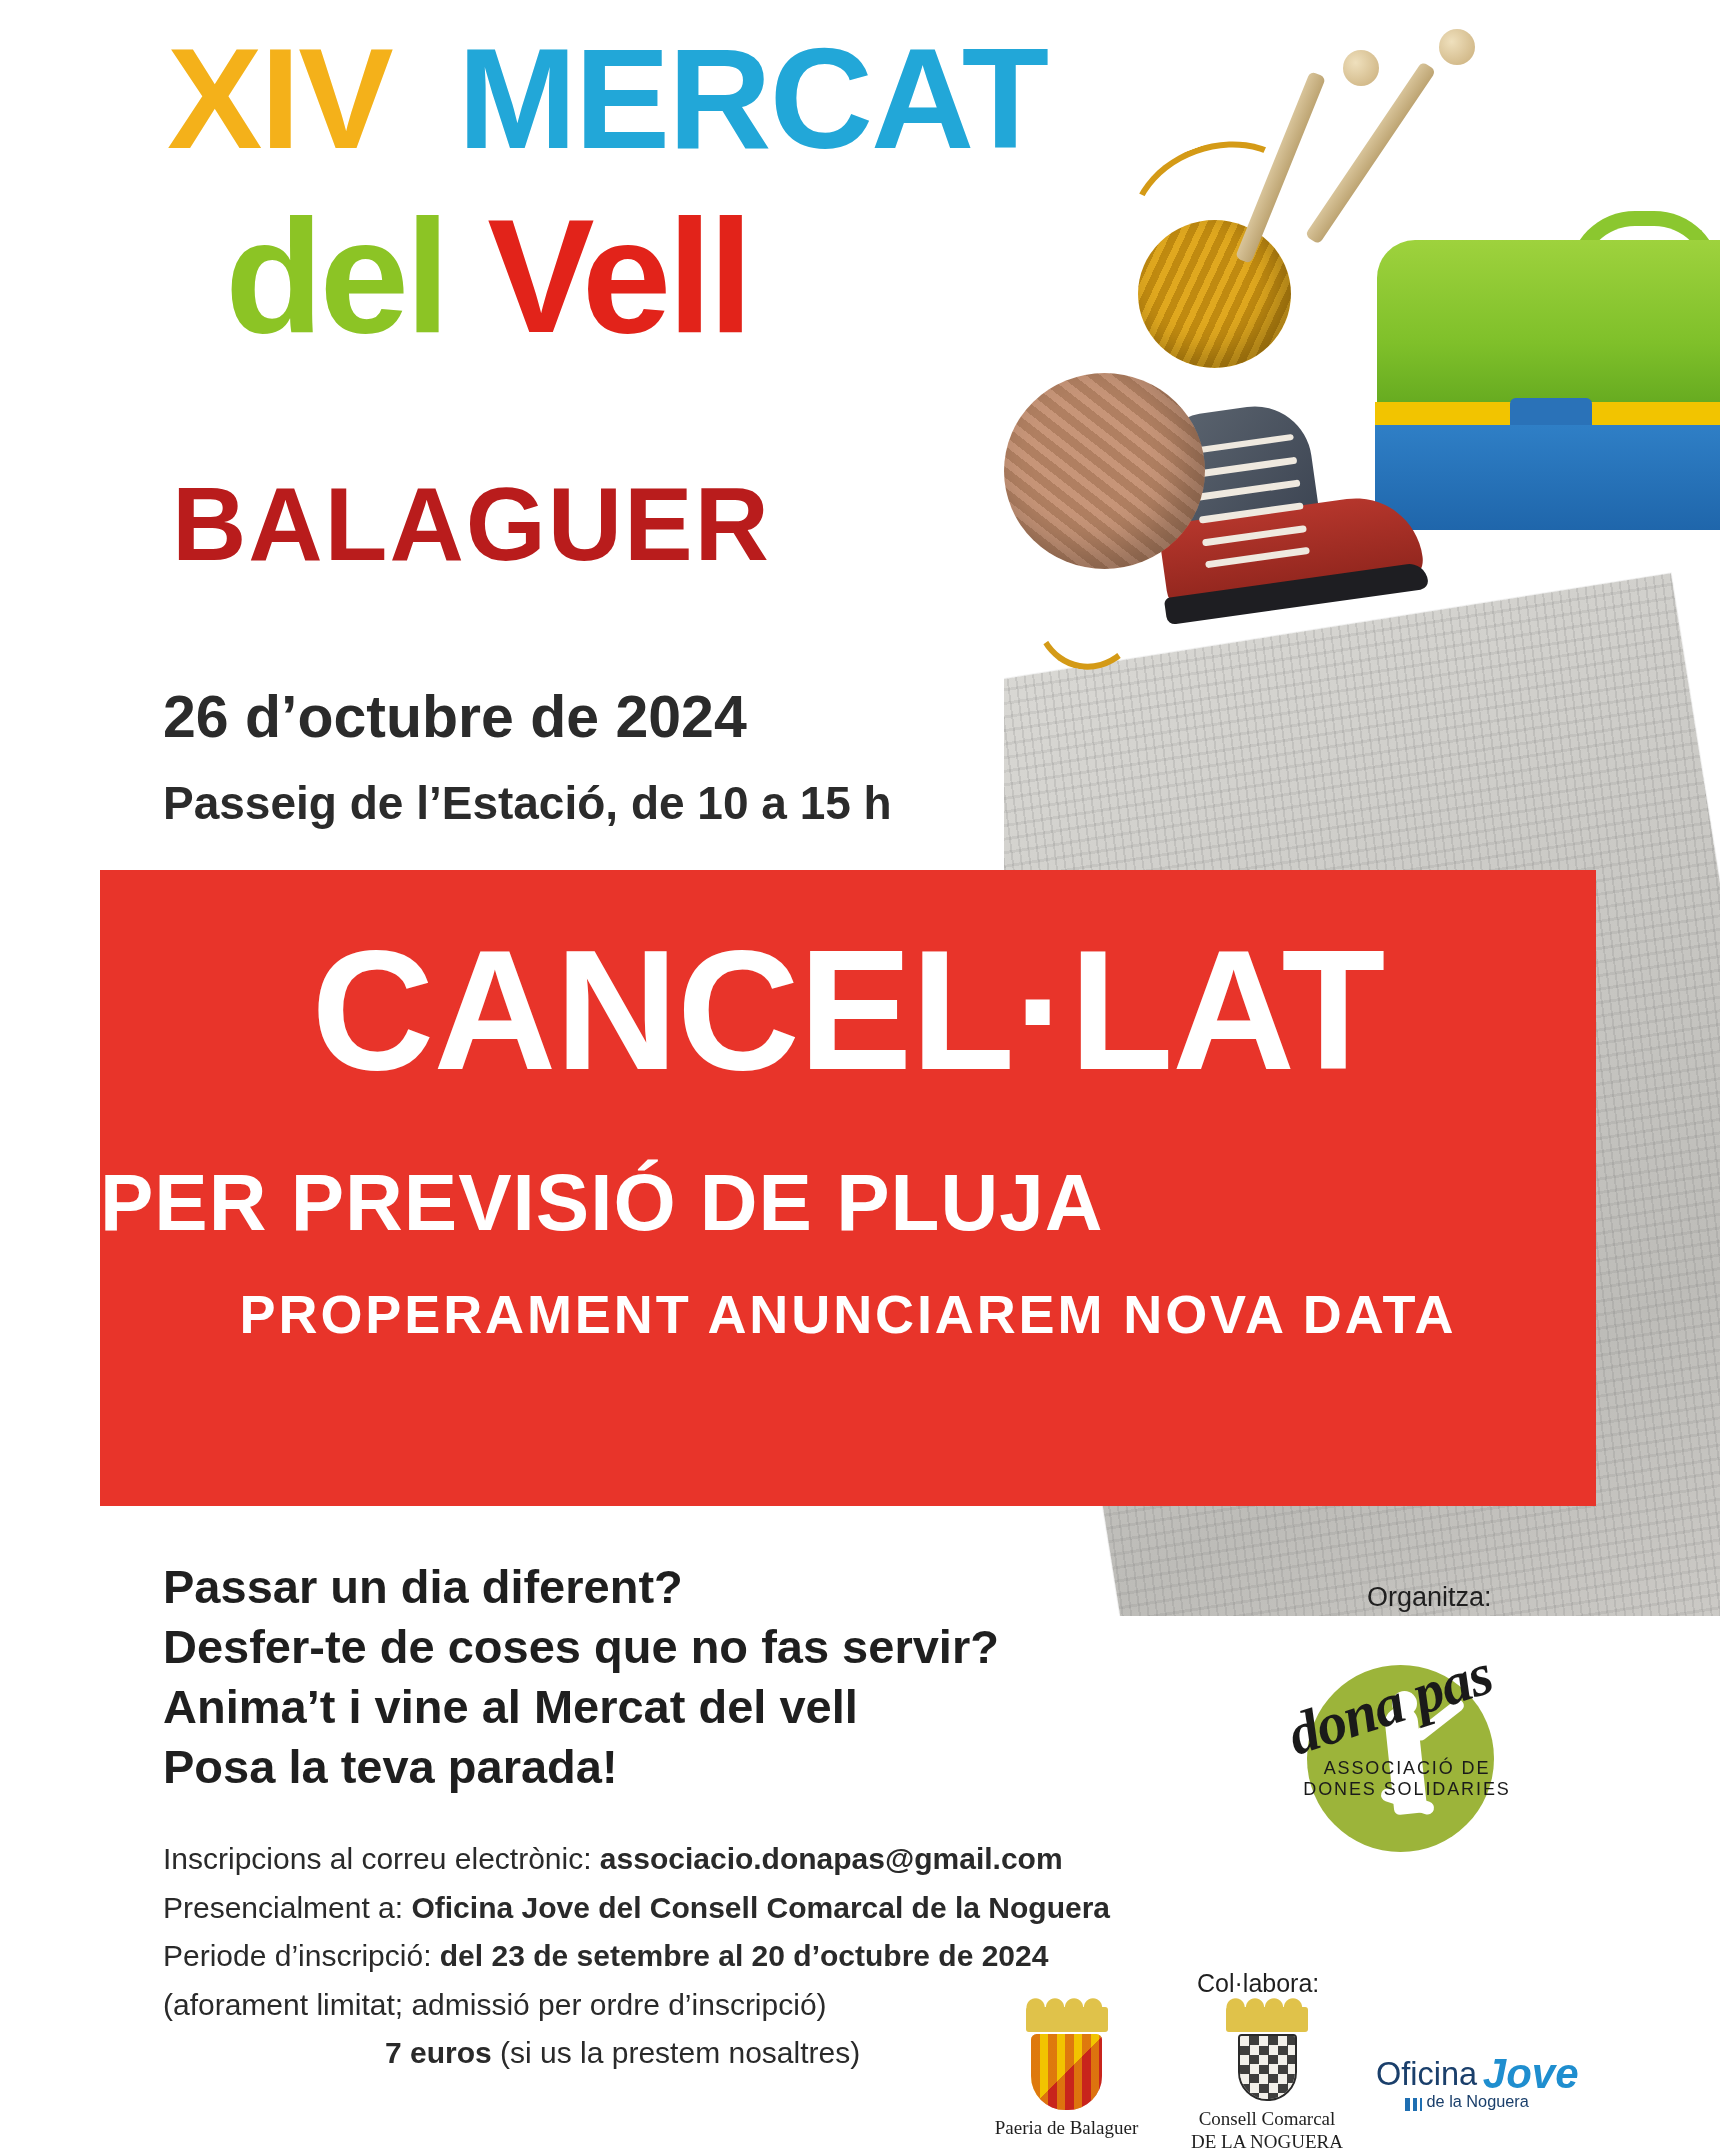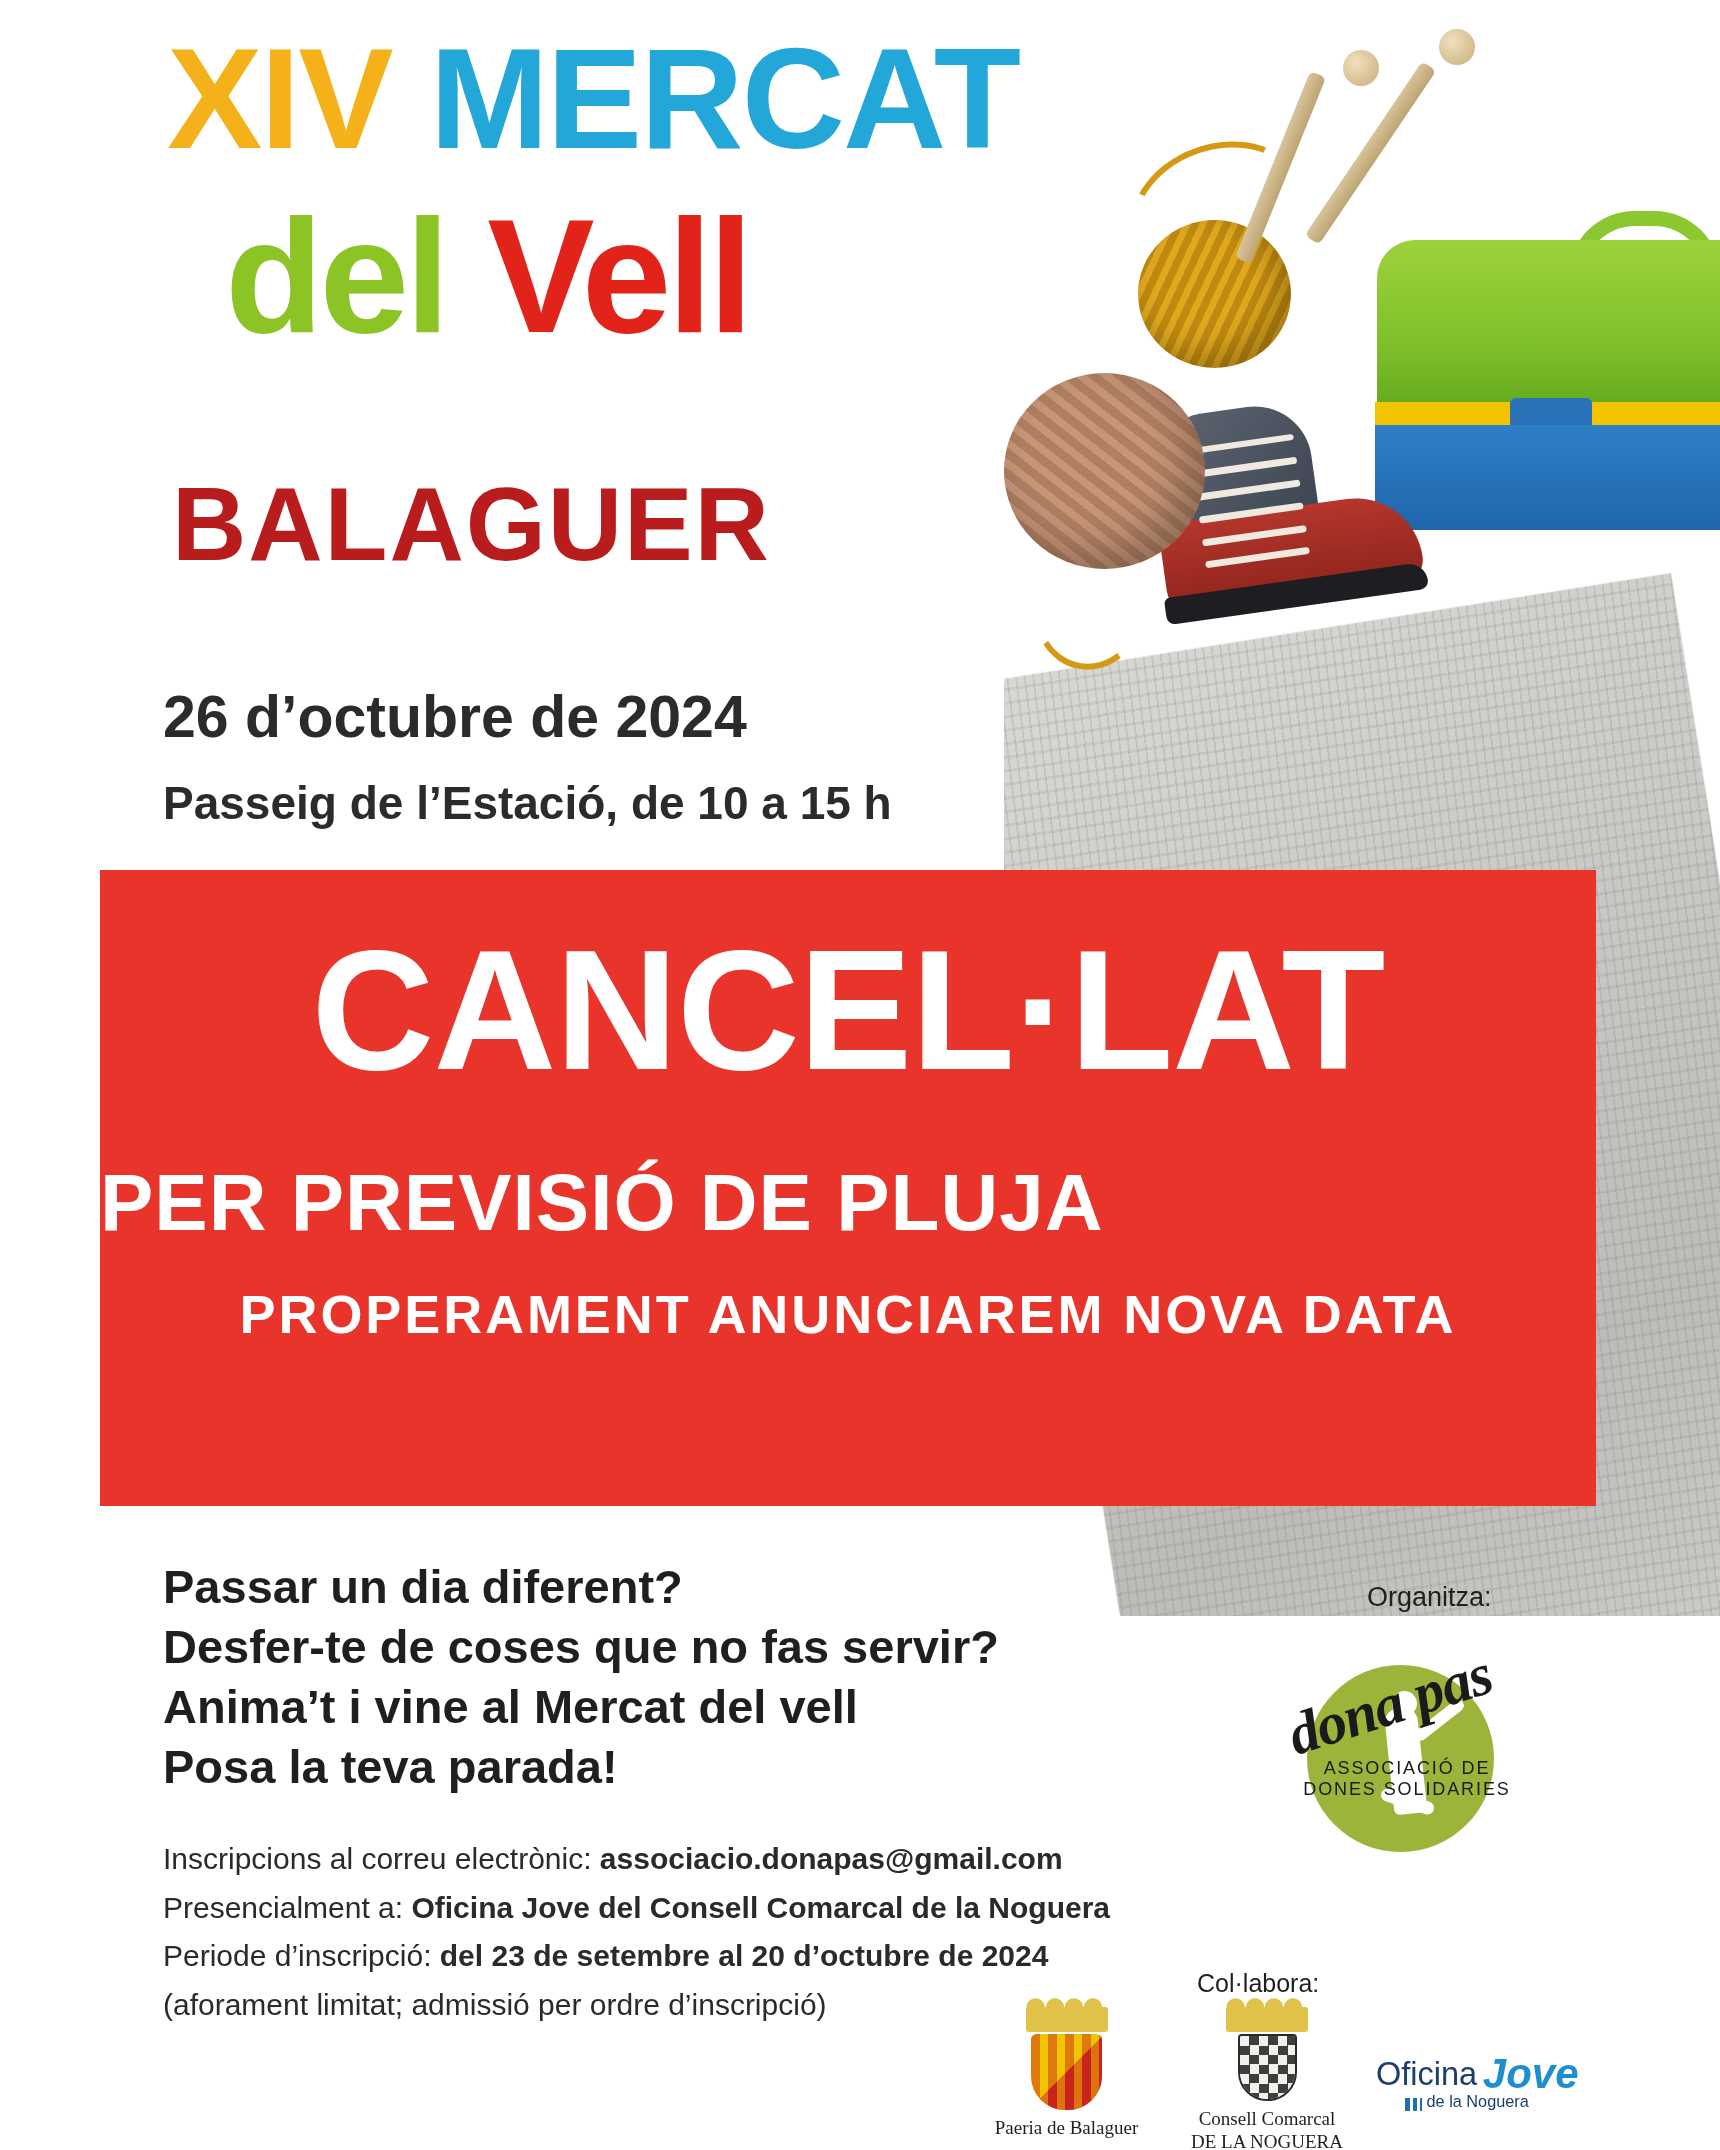--- a/index.html
+++ b/index.html
@@ -191,21 +191,21 @@
   .title-1 {
     position: absolute;
     left: 167px; top: 27px;
     font-size: 143px;
     font-weight: bold;
     letter-spacing: -1.9px;
     line-height: 1;
     font-family: "Liberation Sans", sans-serif;
   }
   .t-xiv { color: #f4b11a; }
-  .t-mercat { color: #22a7d8; }
+  .t-mercat { color: #22a7d8; margin-left: 28px; }
   .title-2 {
     position: absolute;
     left: 225px; top: 196px;
     font-size: 161px;
     font-weight: bold;
     letter-spacing: -3.8px;
     line-height: 1;
   }
   .t-del { color: #8cc425; }
   .t-vell { color: #e2231a; }
@@ -540,20 +540,23 @@
     </div>
     <div class="row">
       <span>Presencialment a: </span><b>Oficina Jove del Consell Comarcal de la Noguera</b>
     </div>
     <div class="row">
       <span>Periode d’inscripció: </span><b>del 23 de setembre al 20 d’octubre de 2024</b>
     </div>
     <div class="row">
       <span>(aforament limitat; admissió per ordre d’inscripció)</span>
     </div>
+    <div class="row indent">
+      <b>7 euros</b><span> (si us la prestem nosaltres)</span>
+    </div>
   </div>
 
   <div class="organiza-label">Organitza:</div>
   <div class="donapas">
     <div class="dp-circle"></div>
     <div class="dp-head"></div>
     <div class="dp-figure"></div>
     <div class="dp-arm"></div>
     <div class="dp-leg"></div>
     <div class="dp-word">dona pas</div>

